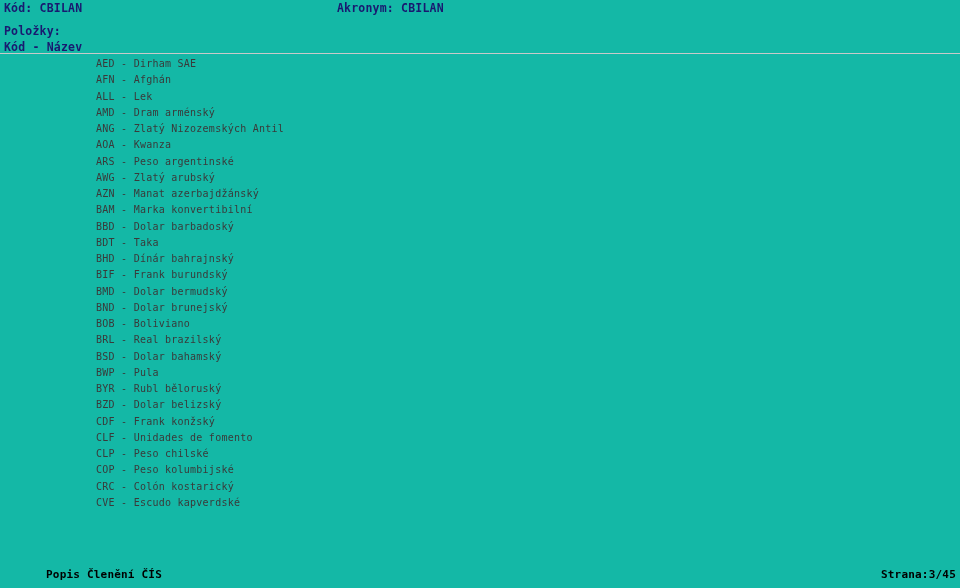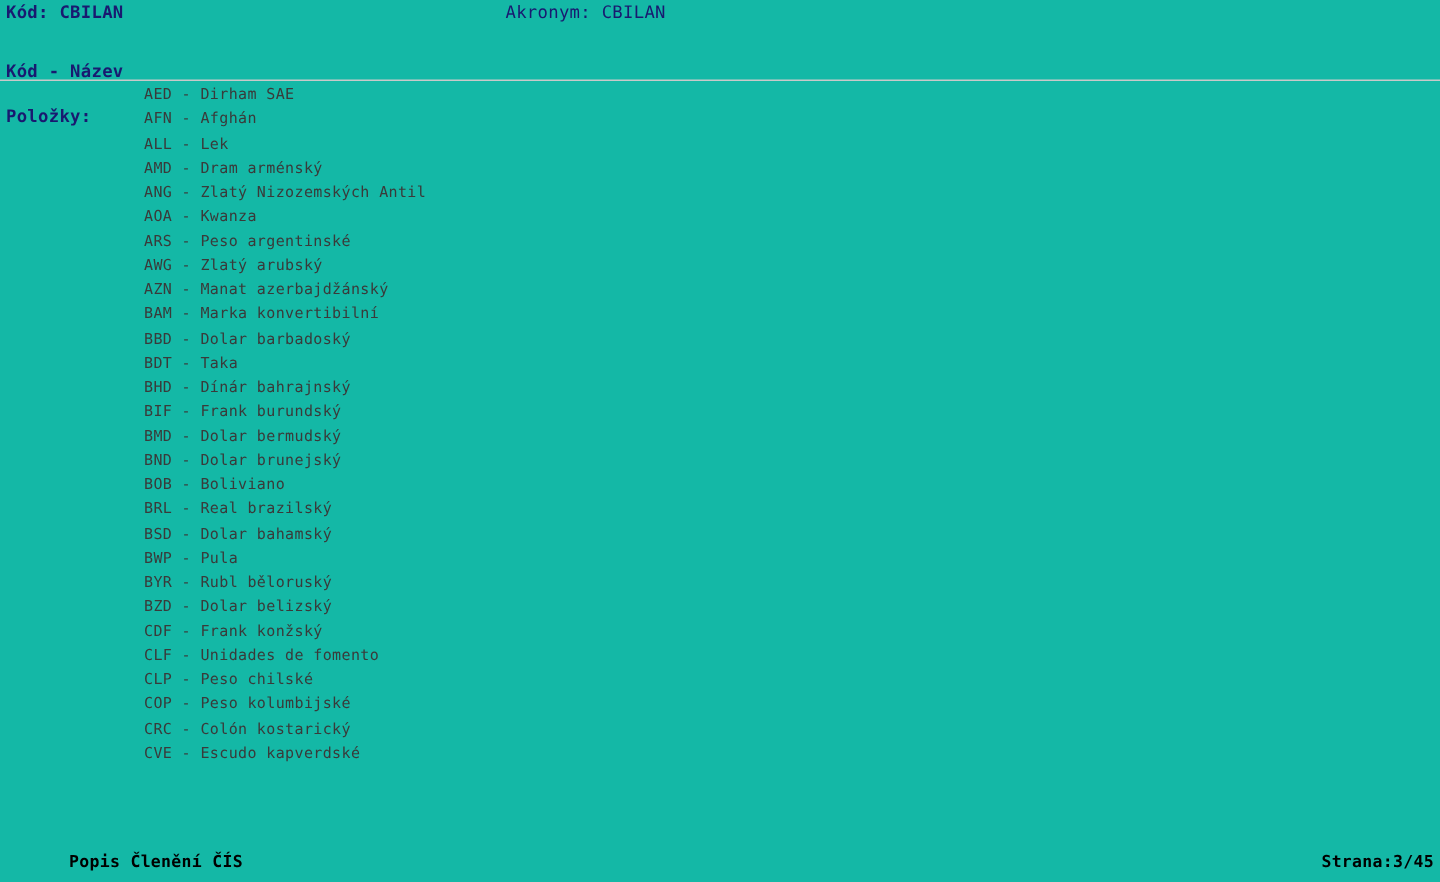--- a/index.html
+++ b/index.html
@@ -39,36 +39,35 @@
     font-weight: bold;
     color: #191970;
     letter-spacing: 0.2px;
     white-space: pre;
   }
   .hdr-acronym {
     position: absolute;
     left: 337px;
     top: 1px;
     font-size: 11.5px;
-    font-weight: normal;
+    font-weight: bold;
     color: #191970;
     letter-spacing: 0.2px;
     white-space: pre;
   }
 
   .section-label {
     position: absolute;
     left: 4px;
     top: 24px;
     font-size: 11.5px;
     font-weight: bold;
     color: #191970;
     letter-spacing: 0.2px;
     white-space: pre;
-    margin-top: 46px;
   }
   .column-head {
     position: absolute;
     left: 4px;
     top: 40px;
     font-size: 11.5px;
     font-weight: bold;
     color: #191970;
     letter-spacing: 0.2px;
     white-space: pre;

